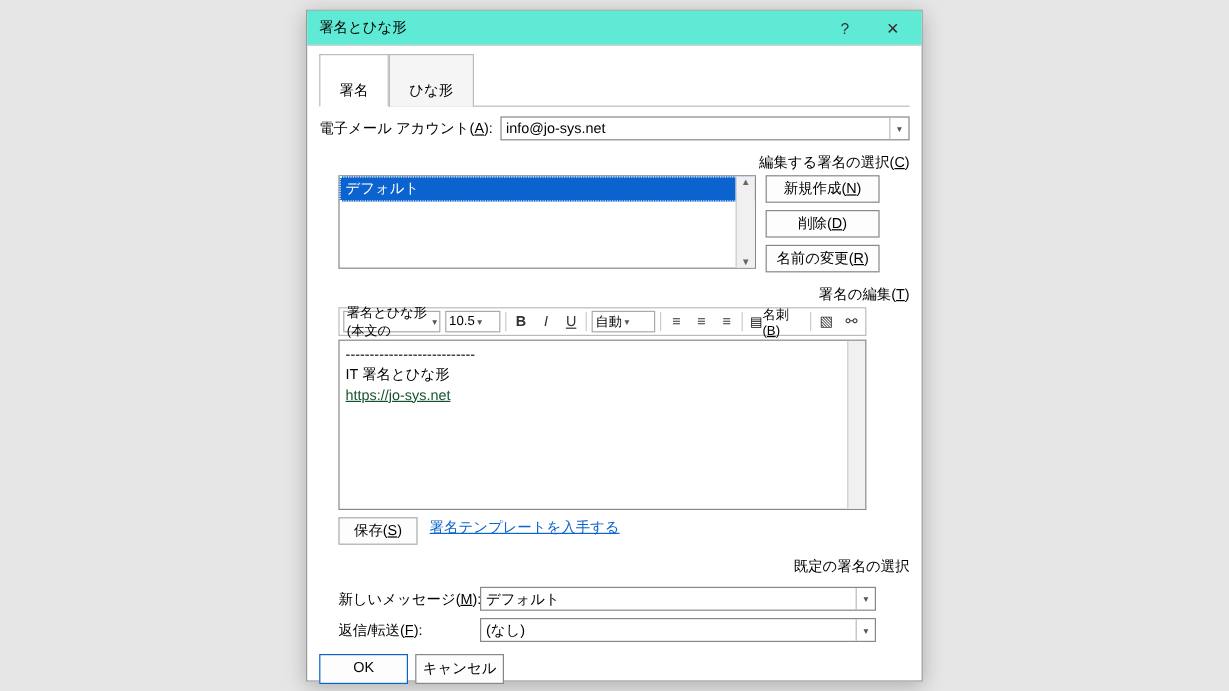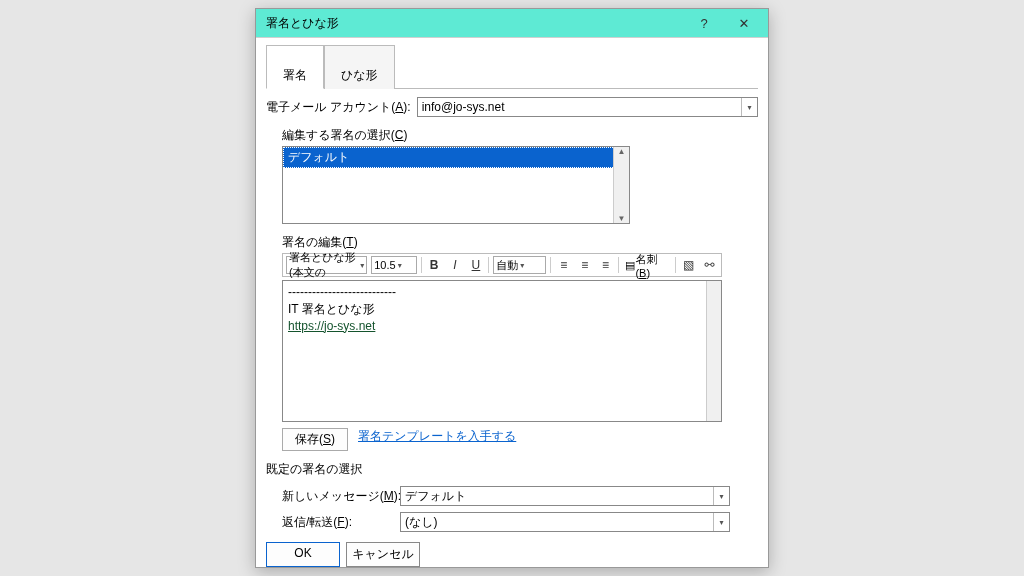--- a/index.html
+++ b/index.html
@@ -56,21 +56,21 @@
   .dropdown {
     flex:1; height:20px; border:1px solid #888; background:#fff;
     display:flex; align-items:center; padding:0 4px; margin-left:6px; position:relative;
   }
   .dropdown .arrow {
     position:absolute; right:0; top:0; width:16px; height:100%;
     border-left:1px solid #bbb; display:flex; align-items:center; justify-content:center;
     font-size: 8px; color:#555;
   }
 
-  .group-label { margin: 10px 0 2px 16px; }
+  .group-label { margin: 10px 0 2px 16px; text-align: right; }
   .sig-select-row { display:flex; align-items:flex-start; margin:0 0 0 16px; }
   .listbox {
     width: 348px; height: 78px; border:1px solid #888; position:relative; background:#fff;
   }
   .listbox .item {
     padding:1px 4px; background:#0a63ce; color:#fff; border:1px dotted #fff;
   }
   .listbox .scroll {
     position:absolute; right:0; top:0; width:16px; height:100%;
     background:#f0f0f0; border-left:1px solid #ccc; display:flex; flex-direction:column;
@@ -145,20 +145,25 @@
 
     <div class="group-label">編集する署名の選択(<u class="accel">C</u>)</div>
     <div class="sig-select-row">
       <div class="listbox">
         <div class="item">デフォルト</div>
         <div class="scroll">
           <span>▲</span>
           <span>▼</span>
         </div>
       </div>
+      <div class="side-btns">
+        <div class="btn">新規作成(<u class="accel">N</u>)</div>
+        <div class="btn">削除(<u class="accel">D</u>)</div>
+        <div class="btn">名前の変更(<u class="accel">R</u>)</div>
+      </div>
     </div>
 
     <div class="group-label">署名の編集(<u class="accel">T</u>)</div>
     <div class="toolbar">
       <div class="tb-ctrl" style="width:86px">
         <span>署名とひな形 (本文の</span>
           <span class="arrow">▾</span>
       </div>
       <div class="tb-ctrl" style="width:48px">
         <span>10.5</span>

